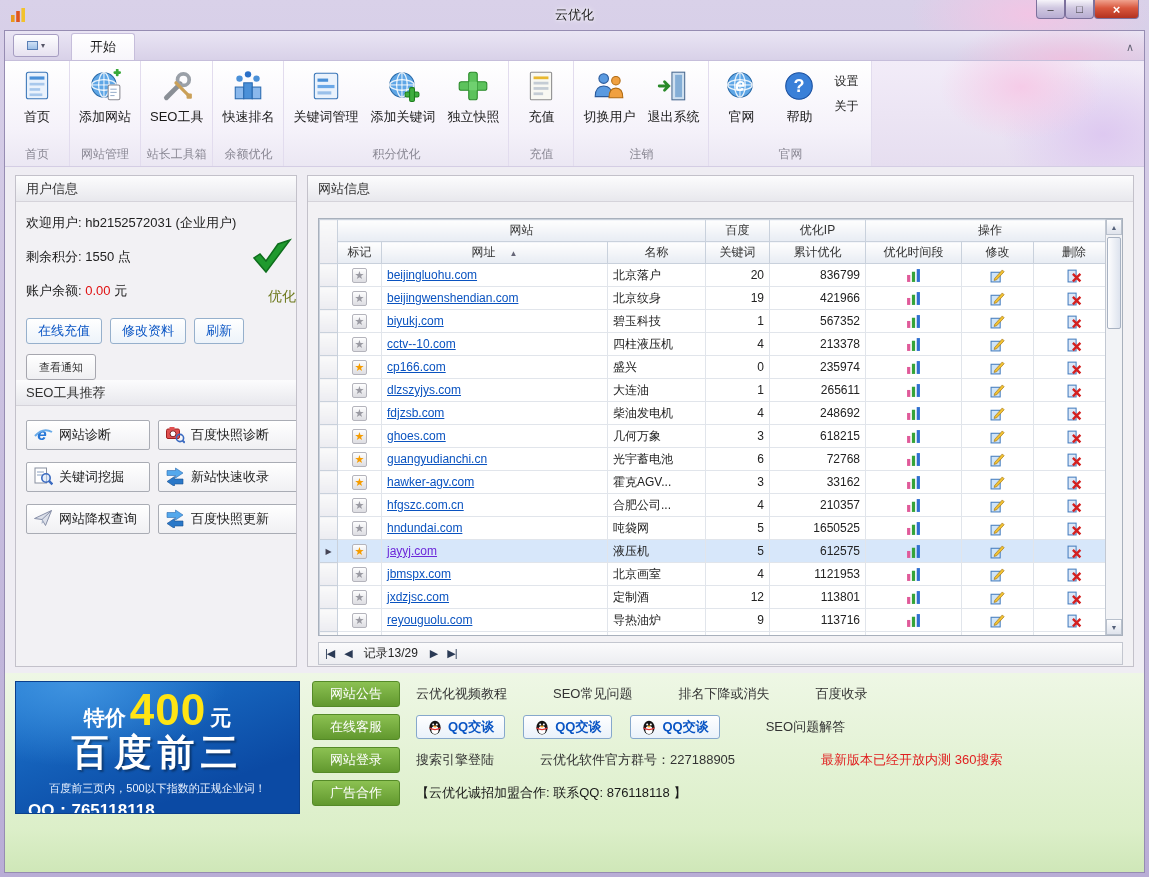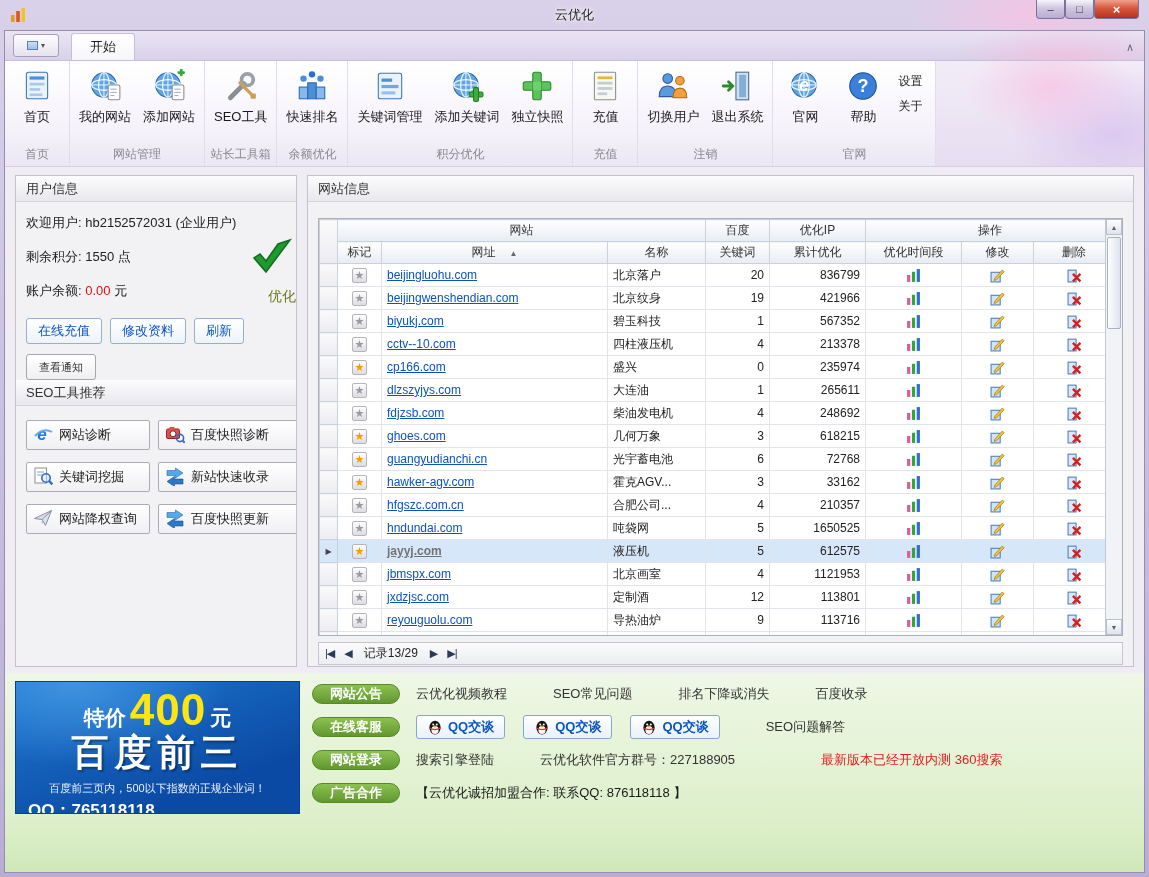--- a/index.html
+++ b/index.html
@@ -83,21 +83,21 @@
   table { border-collapse:collapse; table-layout:fixed; width:795px; font-size:12px; }
   col.c1{width:18px} col.c2{width:44px} col.c3{width:226px} col.c4{width:98px} col.c5{width:64px}
   col.c6{width:96px} col.c7{width:96px} col.c8{width:72px} col.c9{width:81px}
   th { background:linear-gradient(#fefefe,#e8ecf3); font-weight:normal; color:#333; border:1px solid #c9d1dc; height:22px; padding:0 4px; white-space:nowrap; overflow:hidden; }
   td { border:1px solid #e1e5eb; height:23px; padding:0 5px; white-space:nowrap; overflow:hidden; }
   .c-ind { background:linear-gradient(#fafafa,#ececf1); border-color:#c9d1dc; text-align:center; font-size:8px; color:#445; padding:0; }
   .c-num { text-align:right; }
   .c-ctr { text-align:center; padding:0; }
   .c-url a { color:#0a53c0; text-decoration:underline; cursor:pointer; }
   tr.selected td { background:#d7e7fa; }
-  tr.selected .c-url a { color:#737373;font-weight:bold; }
+  tr.selected .c-url a { color:#6d28d9; }
   .sort-glyph { font-size:8px; color:#667; margin-left:14px; }
   .star { display:inline-flex; width:15px; height:15px; align-items:center; justify-content:center;
     border:1px solid #b4b4bc; border-radius:2px; background:linear-gradient(#fefefe,#dddde2);
     font-size:11px; line-height:1; color:#9a9aa2; cursor:pointer; }
   .star.on { color:#f59c00; }
   .icon-cell svg { width:15px; height:15px; vertical-align:middle; cursor:pointer; }
 
   .vscroll { width:17px; flex:0 0 17px; border-left:1px solid #c2c8d2; background:#f2f3f6; display:flex; flex-direction:column; }
   .sb-btn { height:16px; display:flex; align-items:center; justify-content:center; font-size:7px; color:#55617a;
     background:linear-gradient(#fdfdfe,#dfe3ec); border:1px solid #b8c0cc; cursor:pointer; }
@@ -116,22 +116,22 @@
   .ad-banner { width:285px; height:133px; flex:0 0 285px; cursor:pointer; color:#fff; text-align:center;
     background:radial-gradient(220px 120px at 20% 0%, #3f93e0, transparent 70%), linear-gradient(160deg,#1e78d0,#0b4aa4 75%);
     border:1px solid #0a3f8c; padding:6px 8px 0; overflow:hidden; }
   .ad-line1 { display:flex; align-items:baseline; justify-content:center; gap:4px; font-size:21px; font-weight:bold;text-align:right; }
   .ad-price { font-size:44px; color:#ffe414; line-height:1; letter-spacing:1px; }
   .ad-line2 { font-size:37px; font-weight:bold; letter-spacing:6px; line-height:1.15; text-shadow:2px 2px 2px rgba(0,0,0,.35); }
   .ad-line3 { font-size:11px; margin-top:6px; color:#eaf2ff; }
   .ad-line4 { font-size:17px; font-weight:bold; margin-top:3px; text-align:left; padding-left:4px; }
   .bottom-rows { flex:1; display:flex; flex-direction:column; gap:7px; }
   .b-row { display:flex; align-items:center; height:26px; flex:0 0 26px; }
-  .chip { width:88px; flex:0 0 88px; height:20px; display:flex; align-items:center; justify-content:center;
-    background:linear-gradient(#8cc152,#61982e); color:#fff; font-size:13px; border-radius:12px; border:1px solid #558a28;font-weight:bold; }
+  .chip { width:88px; flex:0 0 88px; height:26px; display:flex; align-items:center; justify-content:center;
+    background:linear-gradient(#8cc152,#61982e); color:#fff; font-size:13px; border-radius:3px; border:1px solid #558a28; }
   .b-content { display:flex; align-items:center; gap:46px; margin-left:16px; white-space:nowrap; overflow:hidden; }
   .b-content.qq { gap:18px; }
   .b-link { color:#333; cursor:pointer; }
   .b-highlight { color:#e02020; margin-left:40px; }
   .b-strong { color:#1a1a1a; font-weight:normal; }
   .qq-btn { display:inline-flex; align-items:center; gap:5px; height:24px; padding:0 10px; border:1px solid #86a8cc;
     border-radius:3px; background:linear-gradient(#ffffff,#e9f1fa); color:#0a55c4; font-weight:bold; font-size:13px; cursor:pointer; }
   .qq-btn svg { width:16px; height:16px; }
   .qq-extra { color:#333; margin-left:28px; cursor:pointer; }
 </style>
@@ -179,36 +179,20 @@
                   <rect x="9" y="23" width="12" height="2.5" fill="#a8c8ec"></rect>
                 </svg>
               </span>
               <span class="tool-label">首页</span>
             </div>
           </div>
           <div class="group-label">首页</div>
         </div>
         <div class="ribbon-group">
           <div class="group-buttons">
-            <div class="tool-btn">
-              <span class="tool-icon">
-                <svg viewBox="0 0 32 32">
-                  <circle cx="15" cy="15" r="11.5" fill="#5ea6e6" stroke="#2a6aa8"></circle>
-                  <ellipse cx="15" cy="15" rx="5" ry="11.5" fill="none" stroke="#fff" stroke-width="1.2" opacity=".85"></ellipse>
-                  <ellipse cx="15" cy="15" rx="11.5" ry="5" fill="none" stroke="#fff" stroke-width="1.2" opacity=".85"></ellipse>
-                  <line x1="3.5" y1="15" x2="26.5" y2="15" stroke="#fff" opacity=".85"></line>
-                  <line x1="15" y1="3.5" x2="15" y2="26.5" stroke="#fff" opacity=".85"></line>
-                  <rect x="19" y="15" width="11" height="14" rx="1.5" fill="#fff" stroke="#8a8a92"></rect>
-                  <line x1="21" y1="19" x2="27" y2="19" stroke="#9ab0cc"></line>
-                  <line x1="21" y1="22" x2="27" y2="22" stroke="#9ab0cc"></line>
-                  <line x1="21" y1="25" x2="25" y2="25" stroke="#9ab0cc"></line>
-                </svg>
-              </span>
-              <span class="tool-label">我的网站</span>
-            </div>
             <div class="tool-btn">
               <span class="tool-icon">
                 <svg viewBox="0 0 32 32">
                   <circle cx="15" cy="15" r="11.5" fill="#5ea6e6" stroke="#2a6aa8"></circle>
                   <ellipse cx="15" cy="15" rx="5" ry="11.5" fill="none" stroke="#fff" stroke-width="1.2" opacity=".85"></ellipse>
                   <ellipse cx="15" cy="15" rx="11.5" ry="5" fill="none" stroke="#fff" stroke-width="1.2" opacity=".85"></ellipse>
                   <line x1="3.5" y1="15" x2="26.5" y2="15" stroke="#fff" opacity=".85"></line>
                   <line x1="15" y1="3.5" x2="15" y2="26.5" stroke="#fff" opacity=".85"></line>
                   <rect x="19" y="15" width="11" height="14" rx="1.5" fill="#fff" stroke="#8a8a92"></rect>
                   <line x1="21" y1="19" x2="27" y2="19" stroke="#9ab0cc"></line>

